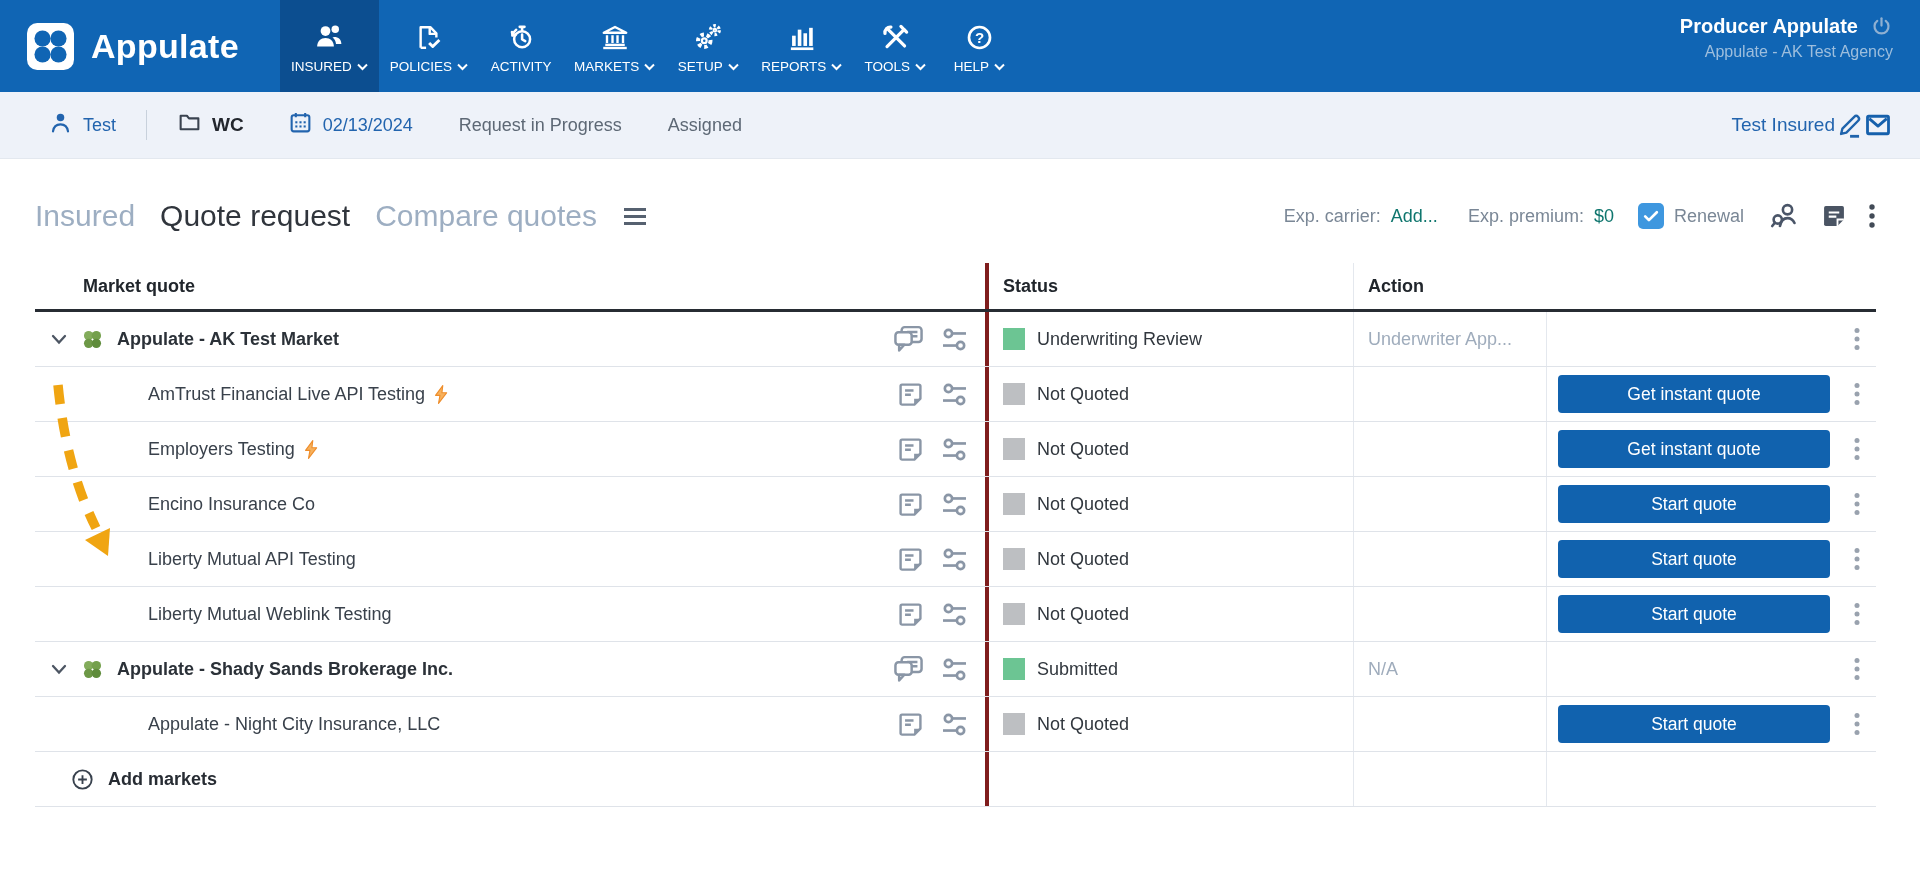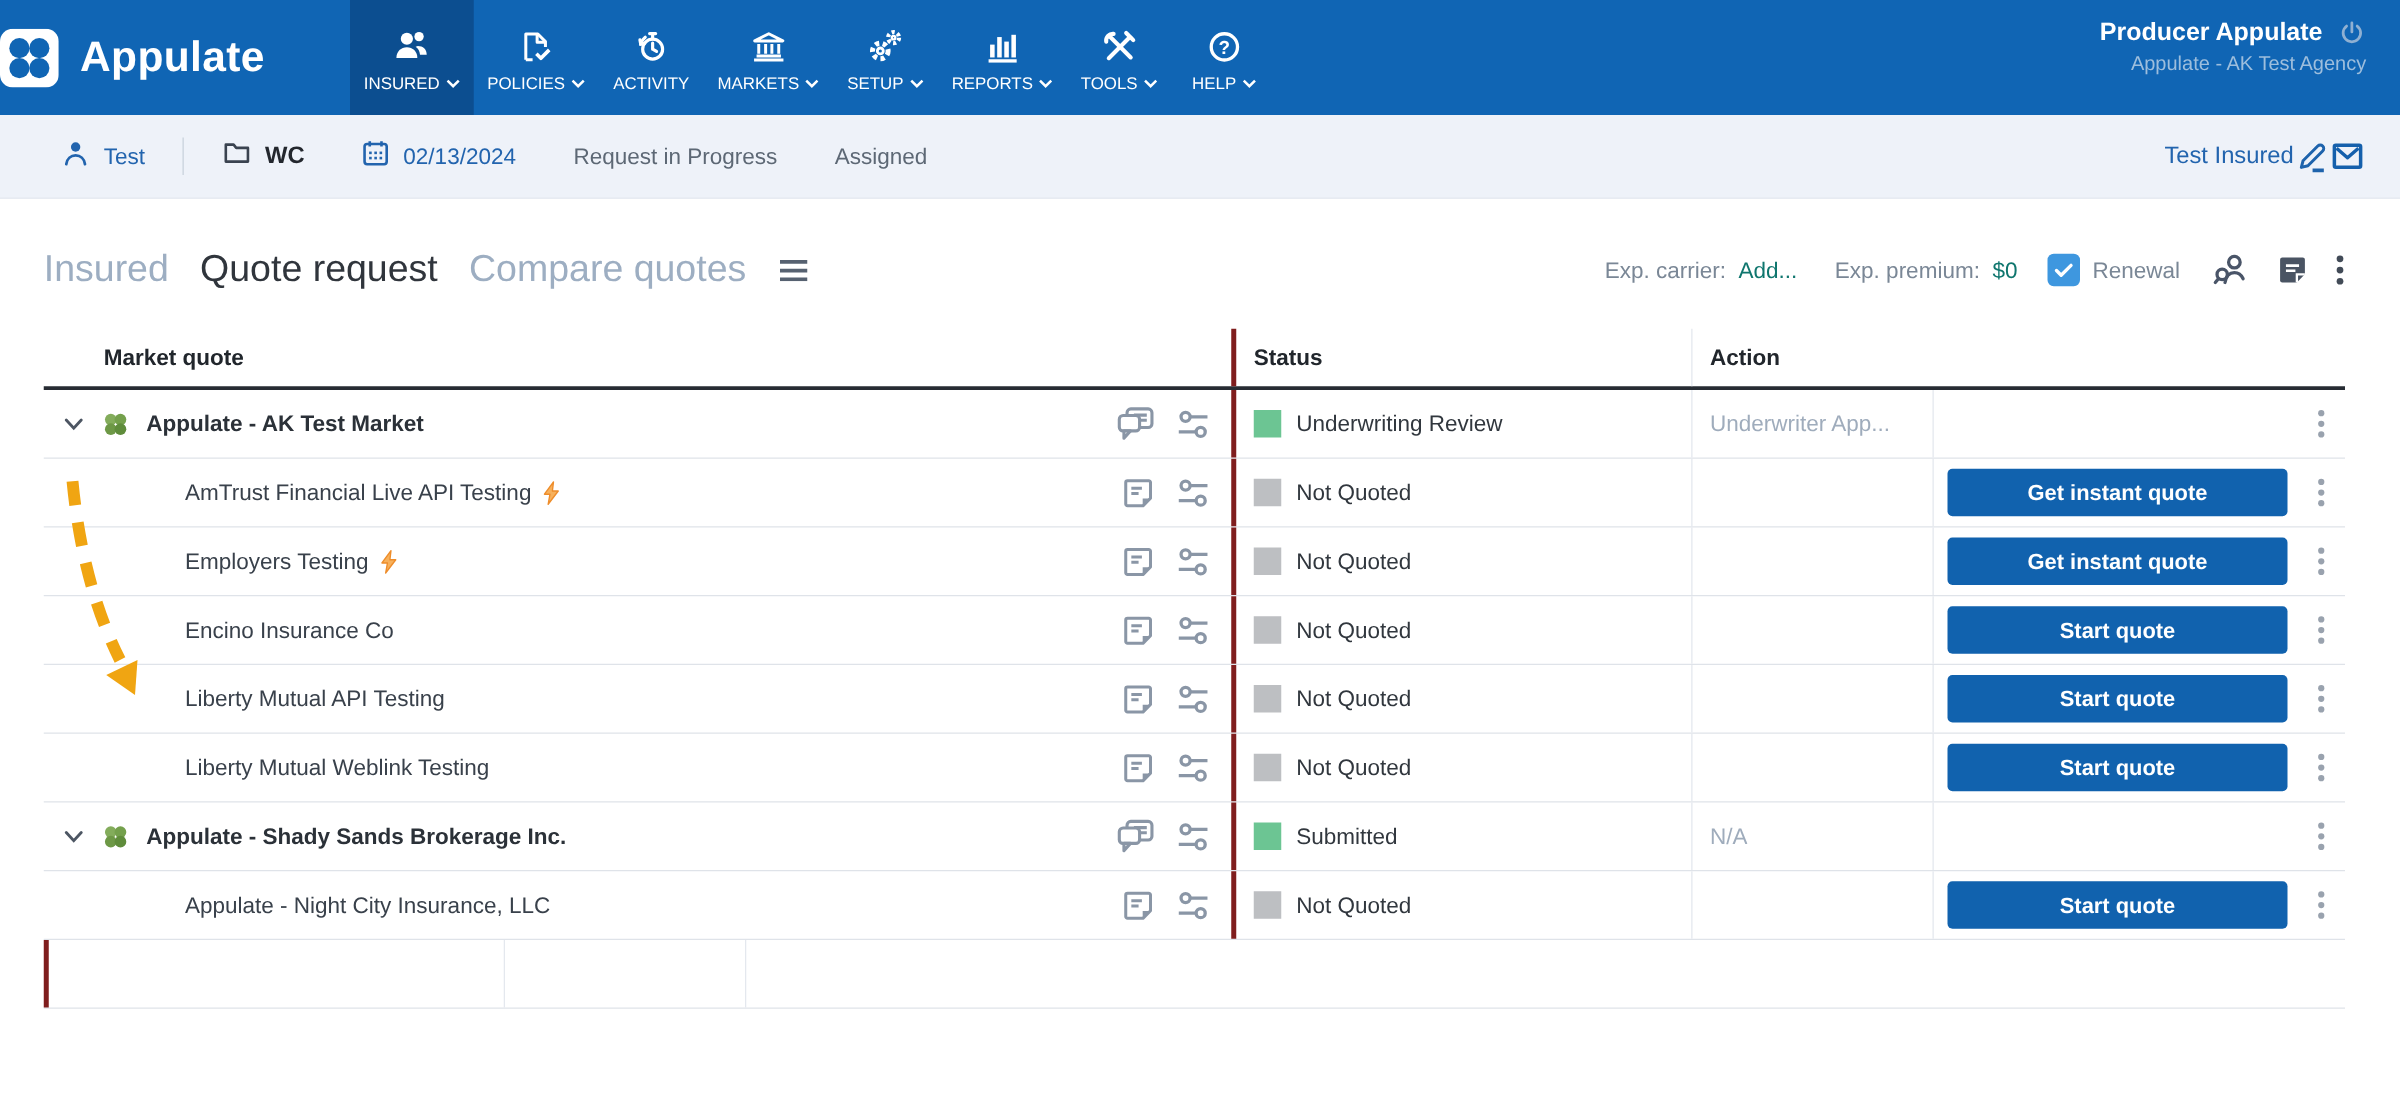--- a/index.html
+++ b/index.html
@@ -4,21 +4,21 @@
 <style>
   * { box-sizing: border-box; }
   html,body { margin:0; padding:0; }
   body {
     width:1920px; height:890px; position:relative; overflow:hidden;
     background:#fff; font-family:"Liberation Sans", sans-serif;
     -webkit-font-smoothing:antialiased;
   }
   
   .topnav { height:92px; background:#1065B4; display:flex; align-items:stretch; }
-  .brand { display:flex; align-items:center; gap:17px; width:258px; flex:0 0 auto; }
+  .brand { display:flex; align-items:center; gap:17px; padding-left:27px; width:258px; flex:0 0 auto; }
   .brand-logo { width:47px; height:47px; flex:0 0 auto; }
   .brand-name { color:#fff; font-size:34px; font-weight:700; letter-spacing:.3px; }
   .nav-items { display:flex; align-items:stretch; margin-left:22px; }
   .nav-item { display:flex; flex-direction:column; align-items:center; justify-content:center;
               padding:8px 11px 10px; min-width:84px; cursor:pointer; }
   .nav-item.active { background:#0C4E90; }
   .nav-icon { height:36px; display:flex; align-items:flex-end; justify-content:center; }
   .nav-label { color:#fff; font-size:13.5px; margin-top:7px; display:flex; align-items:center; gap:5px; white-space:nowrap; }
   .nav-right { margin-left:auto; padding:15px 27px 0 0; text-align:right; }
   .user-line { display:flex; align-items:center; justify-content:flex-end; gap:12px; }
@@ -71,21 +71,21 @@
   .mname { font-size:18px; color:#39414B; white-space:nowrap; }
   .mname.bold { font-weight:700; color:#2B3138; }
   .bolt { display:flex; margin-left:8px; }
   .row-icons { margin-left:auto; display:flex; align-items:center; gap:15px; }
   .sq { width:22px; height:22px; margin-right:12px; flex:0 0 auto; }
   .sq.green { background:#6CC593; }
   .sq.gray  { background:#BDBFC2; }
   .status-text { font-size:18px; color:#31373E; }
   .contact-text { font-size:18px; color:#9FACBC; white-space:nowrap; overflow:hidden; text-overflow:ellipsis; max-width:170px; }
   .qbtn { width:272px; height:38px; background:#1162AE; border:none; border-radius:4px;
-          color:#fff; font-size:17.5px; font-weight:700; font-family:inherit; cursor:pointer; }
+          color:#fff; font-size:17.5px; font-weight:400; font-family:inherit; cursor:pointer; }
   .dots { margin-left:auto; display:flex; cursor:pointer; padding:4px 2px; }
   .addrow .cell.col-market { padding-left:35px; }
   .add-label { font-size:18px; font-weight:700; color:#272C33; margin-left:13px; }
   
   .arrow-overlay { position:absolute; left:0; top:0; width:1920px; height:890px;
                    pointer-events:none; z-index:6; }
 </style>
 </head>
 <body>
 
@@ -767,20 +767,29 @@
                   <circle cx="4" cy="12" r="2.5"></circle>
                   <circle cx="4" cy="20.5" r="2.5"></circle>
                 </g>
               </svg>
 </span>
           </div>
         </div>
       </div>
 
     <div class="trow addrow">
+      <div class="cell col-market">
+        <span class="iconbtn">
+          <svg viewBox="0 0 24 24" width="25" height="25">
+              <circle cx="12" cy="12" r="8.8" stroke="#39424E" stroke-width="1.8" fill="none"></circle>
+            <path d="M12 7.8v8.4M7.8 12h8.4" stroke="#39424E" stroke-width="1.8"></path>
+            </svg>
+        </span>
+        <span class="add-label">Add markets</span>
+      </div>
       <div class="cell col-status"></div>
       <div class="cell col-contact"></div>
       <div class="cell col-action"></div>
     </div>
   </div>
 </main>
 
 <svg class="arrow-overlay">
   <path d="M58 385 Q 66 468 96 528" stroke="#F0A512" stroke-width="9.5" fill="none" stroke-dasharray="19 14" stroke-linecap="butt"></path>
   <polygon points="108,556 85,540 110,528" fill="#F0A512"></polygon>

